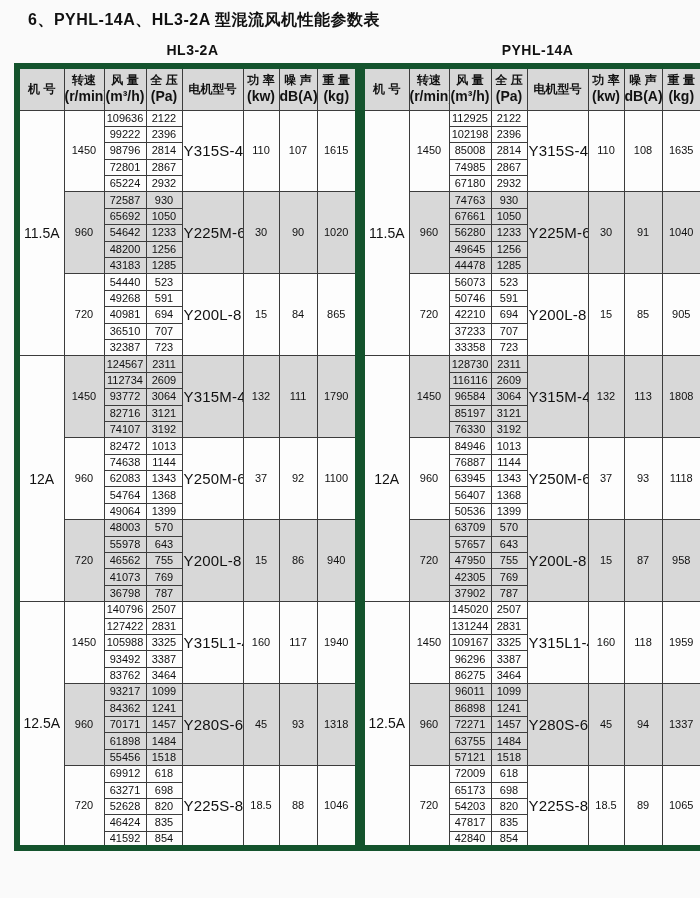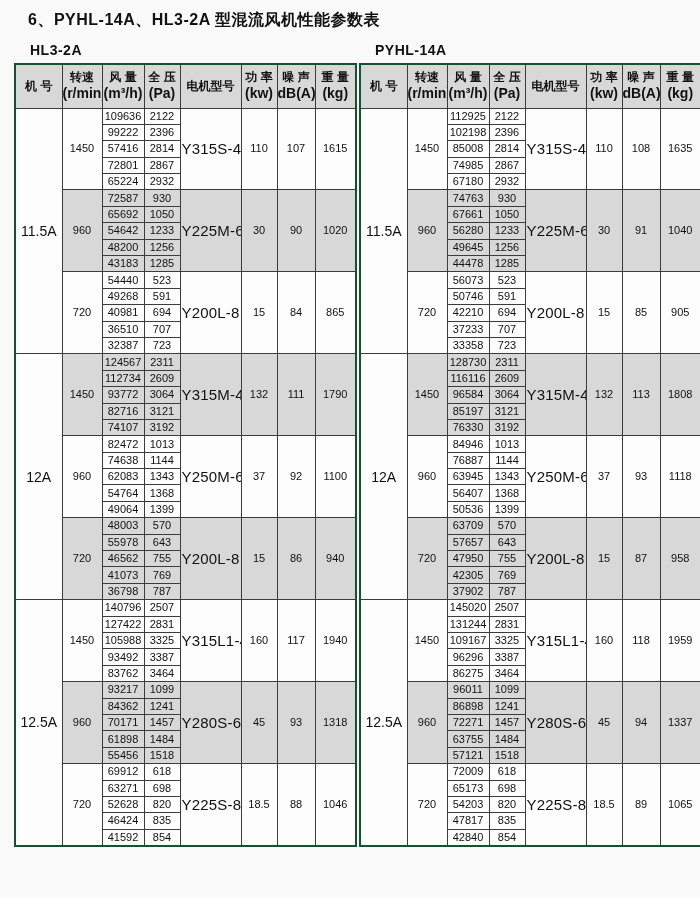--- a/index.html
+++ b/index.html
@@ -21,26 +21,27 @@
     display: flex;
     gap: 4px;
     margin: 9px 0 0 14px;
   }
   .table-block { width: 341px; }
   .subtitle {
     font-size: 14px;
     font-weight: bold;
     margin: 2px 0 5px 16px;
     letter-spacing: 0.5px;
+    text-align: center;
   }
   table.spec {
     border-collapse: collapse;
     table-layout: fixed;
     width: 341px;
-    border: 2px solid #14532d;
+    border: 6px solid #14532d;
     background: #fdfdfd;
     padding-left: 46px;
   }
   table.spec th, table.spec td {
     border: 1px solid #3c3c3c;
     text-align: center;
     vertical-align: middle;
     overflow: hidden;
   }
   table.spec th {
@@ -126,21 +127,21 @@
               <td class="motor" rowspan="5">Y315S-4</td>
               <td rowspan="5">110</td>
               <td rowspan="5">107</td>
               <td rowspan="5">1615</td>
             </tr>
             <tr>
               <td>99222</td>
               <td>2396</td>
             </tr>
             <tr>
-              <td>57416</td>
+              <td>98796</td>
               <td>2814</td>
             </tr>
             <tr>
               <td>72801</td>
               <td>2867</td>
             </tr>
             <tr>
               <td>65224</td>
               <td>2932</td>
             </tr>

